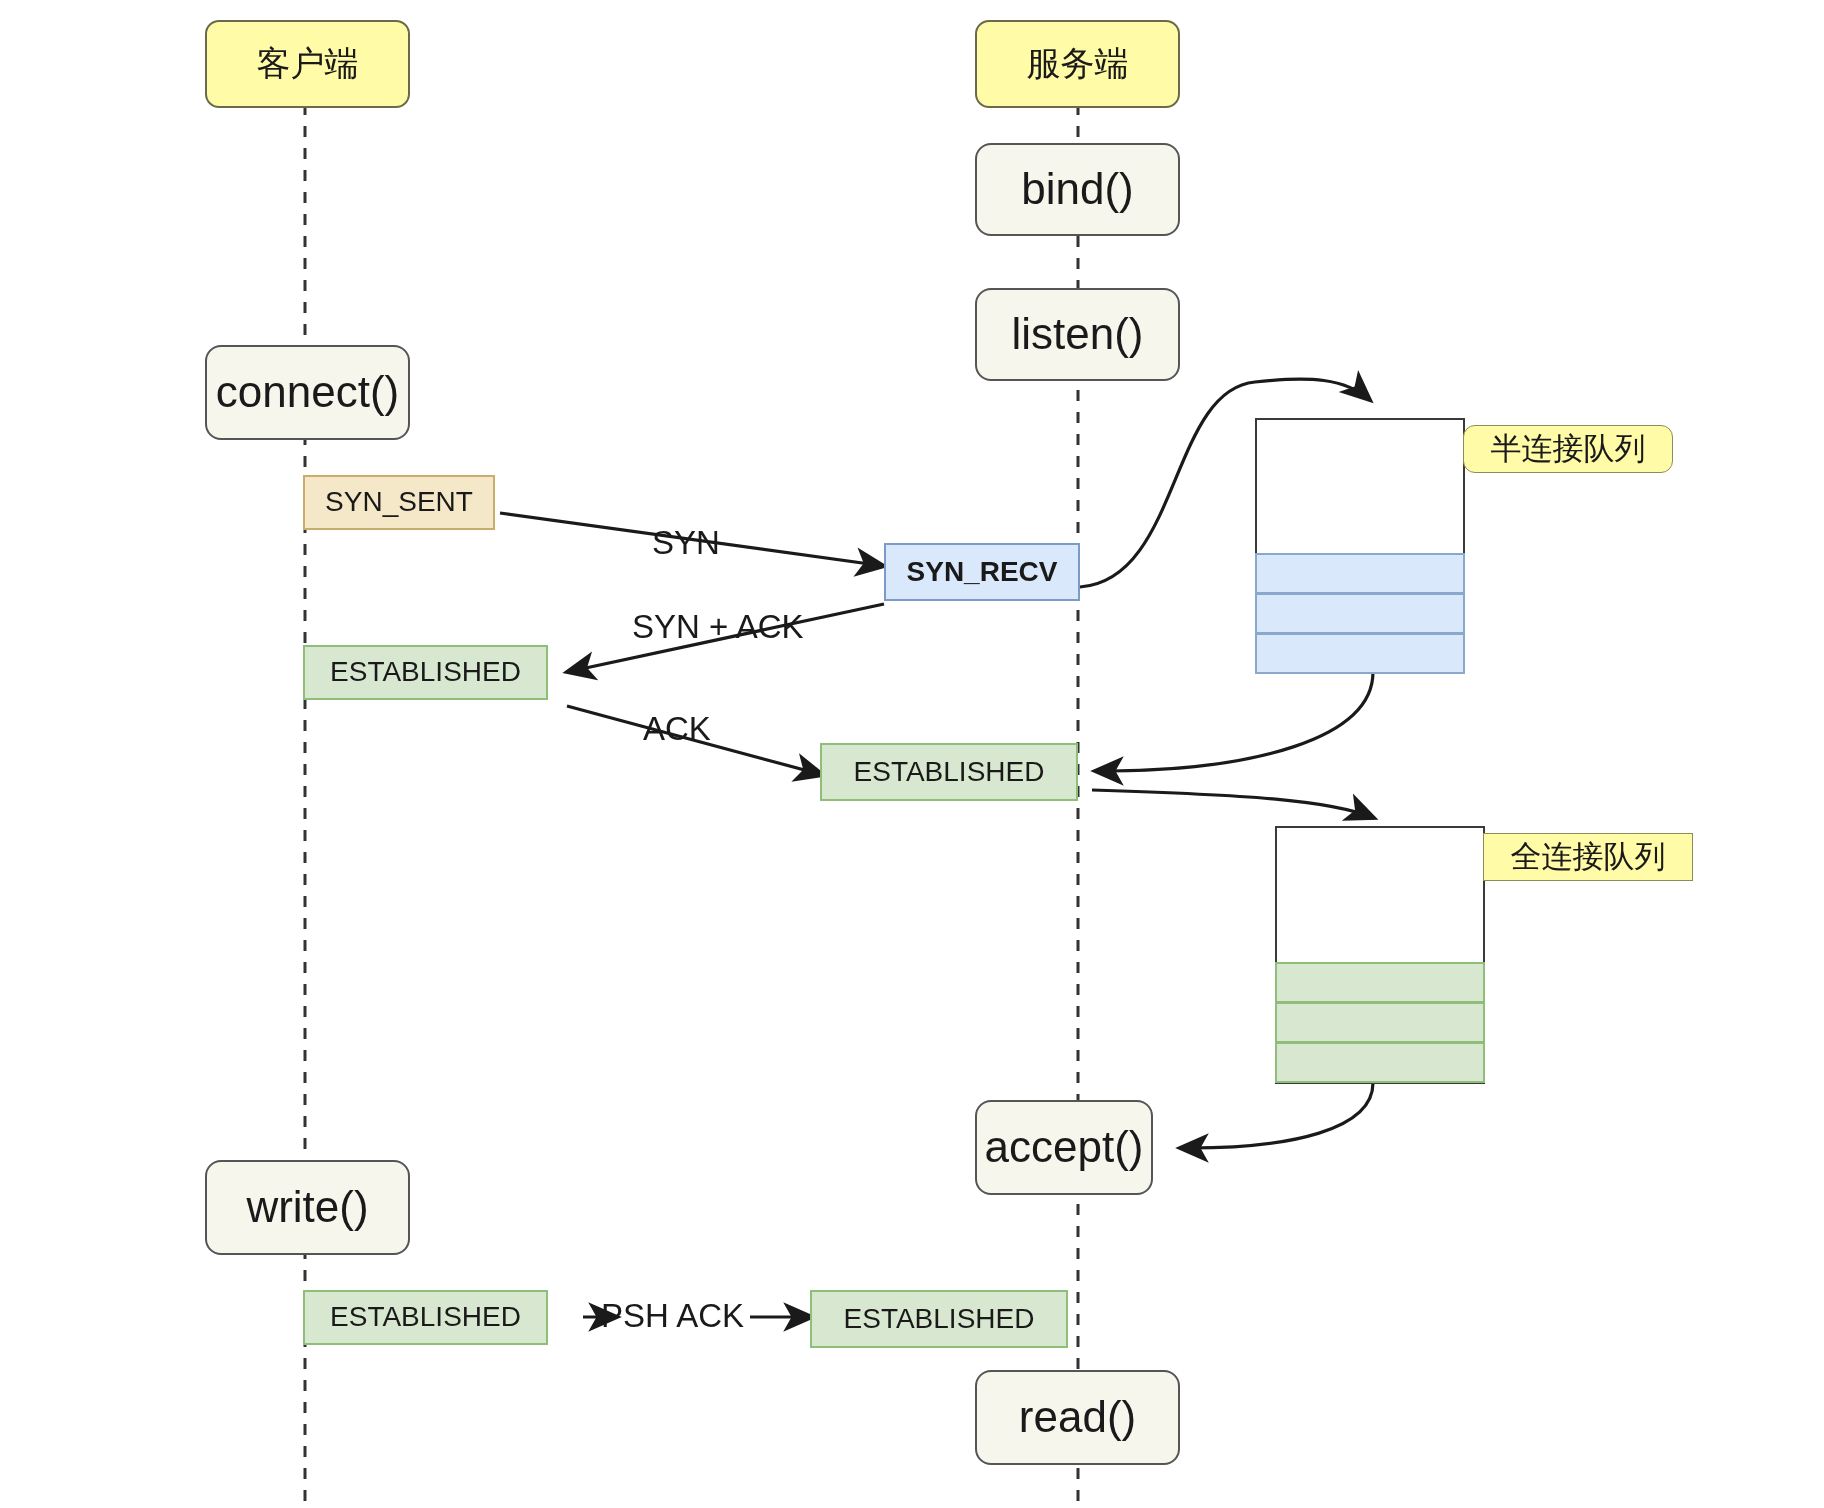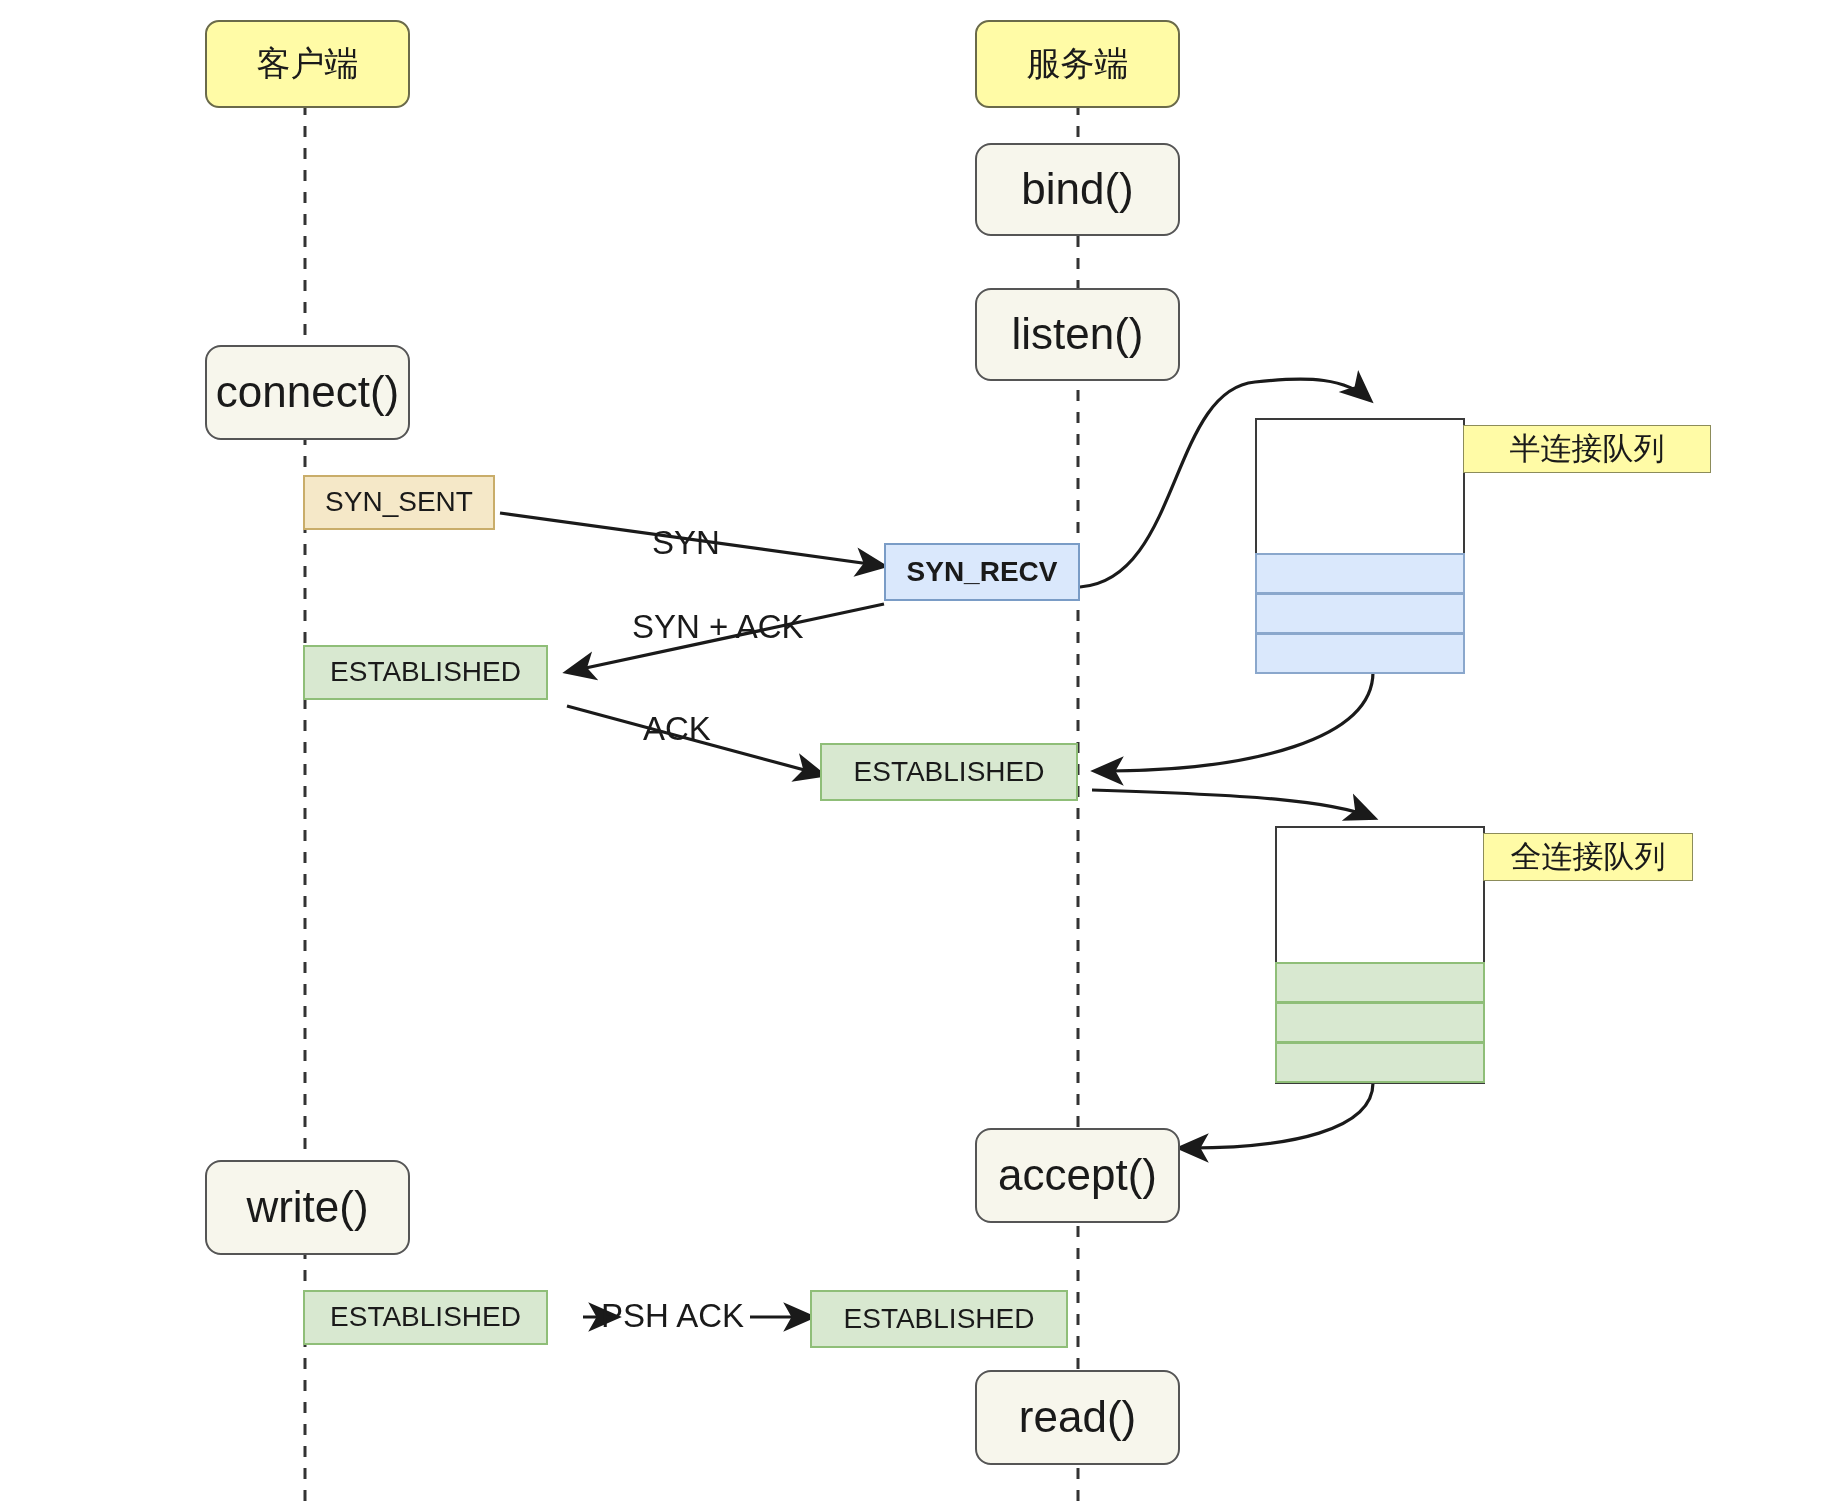--- a/index.html
+++ b/index.html
@@ -159,21 +159,21 @@
   </div>
 
   <div class="node call" style="left:975px; top:143px; width:205px; height:93px;">
     <span>bind()</span>
   </div>
 
   <div class="node call" style="left:975px; top:288px; width:205px; height:93px;">
     <span>listen()</span>
   </div>
 
-  <div class="node call" style="left:975px; top:1128px; width:205px; height:95px;">
+  <div class="node call" style="left:975px; top:1100px; width:178px; height:95px;">
     <span>accept()</span>
   </div>
 
   <div class="node call" style="left:975px; top:1370px; width:205px; height:95px;">
     <span>read()</span>
   </div>
 
   <div class="node call" style="left:205px; top:345px; width:205px; height:95px;">
     <span>connect()</span>
   </div>
@@ -203,21 +203,21 @@
   </div>
 
   <div class="node state state-established" style="left:810px; top:1290px; width:258px; height:58px;">
     <span>ESTABLISHED</span>
   </div>
 
   <div class="queue-box" style="left:1255px; top:418px; width:210px; height:255px;"></div>
   <div class="queue-slot slot-blue" style="left:1255px; top:553px; width:210px; height:41px;"></div>
   <div class="queue-slot slot-blue" style="left:1255px; top:593px; width:210px; height:41px;"></div>
   <div class="queue-slot slot-blue" style="left:1255px; top:633px; width:210px; height:41px;"></div>
-  <div class="queue-tag" style="left:1463px; top:425px; width:248px; height:48px;">
+  <div class="queue-tag" style="left:1463px; top:425px; width:210px; height:48px;border-radius:12px;">
     <span>半连接队列</span>
   </div>
 
   <div class="queue-box" style="left:1275px; top:826px; width:210px; height:258px;"></div>
   <div class="queue-slot slot-green" style="left:1275px; top:962px; width:210px; height:41px;"></div>
   <div class="queue-slot slot-green" style="left:1275px; top:1002px; width:210px; height:41px;"></div>
   <div class="queue-slot slot-green" style="left:1275px; top:1042px; width:210px; height:41px;"></div>
   <div class="queue-tag" style="left:1483px; top:833px; width:210px; height:48px;">
     <span>全连接队列</span>
   </div>

